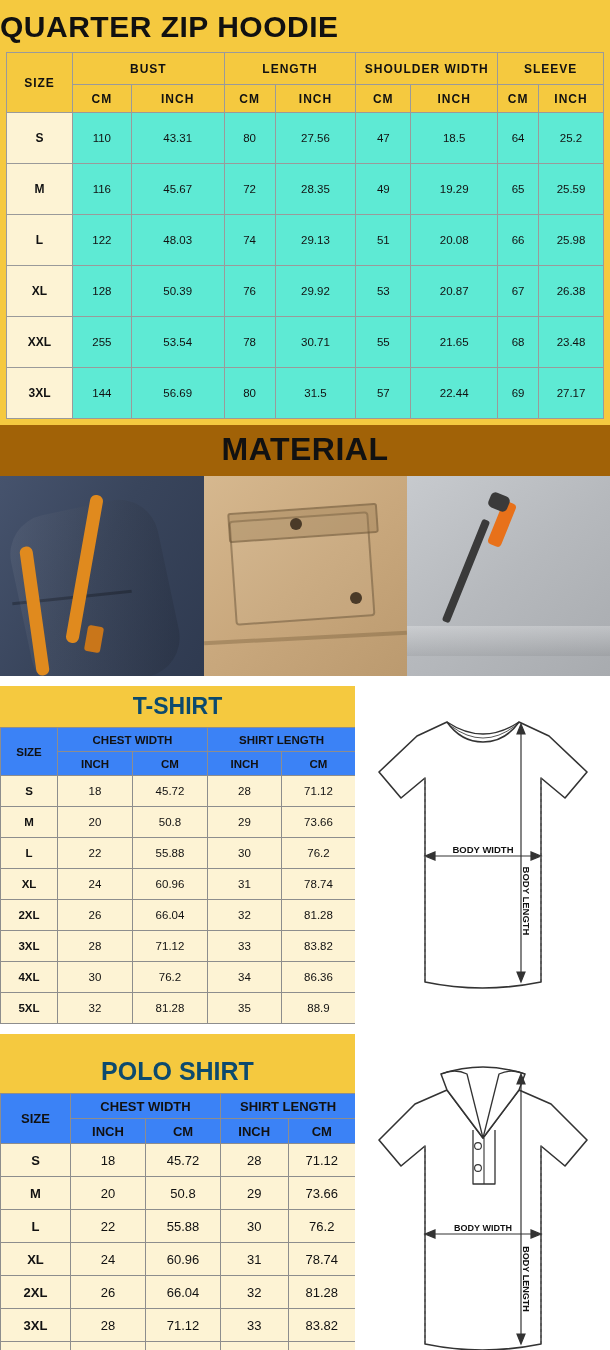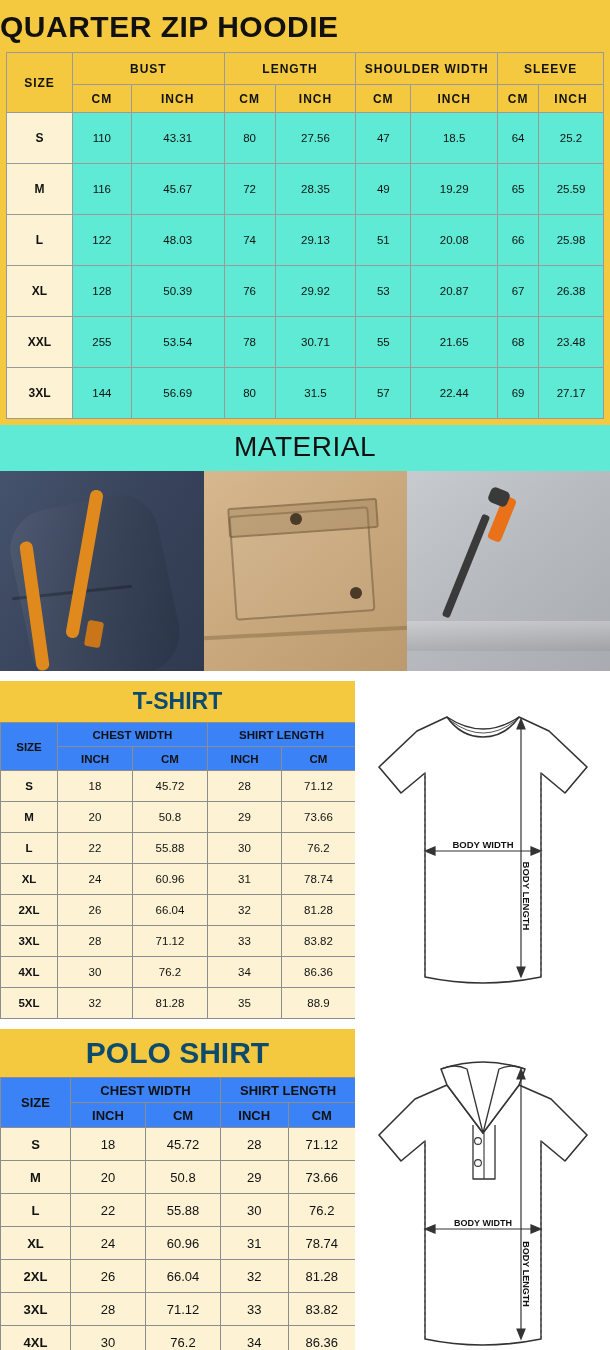--- a/index.html
+++ b/index.html
@@ -70,24 +70,24 @@
   table.hoodie-table tr.subhead th {
     height: 28px;
     background: #f5c93f;
   }
   table.hoodie-table tr.head th {
     height: 32px;
   }
 
   
   .material-bar {
-    background: #5eead4;
+    background: #a16207;
     text-align: center;
-    font-size: 28px;
-    font-weight: normal;
+    font-size: 32px;
+    font-weight: bold;
     color: #111;
     padding: 6px 0 8px 0;
     letter-spacing: 0.5px;
   }
   .material-photos {
     display: flex;
     width: 610px;
     height: 200px;
   }
   .photo { position: relative; overflow: hidden; }
@@ -217,21 +217,21 @@
     background: #3b82f6;
     font-weight: bold;
     font-size: 11.5px;
     height: 24px;
   }
   table.sub-table td.sz { font-weight: bold; }
 
   .polo-block table.sub-table th,
   .polo-block table.sub-table td { font-size: 13px; height: 33px; }
   .polo-block table.sub-table th { height: 25px; }
-  .polo-block .block-title { font-size: 30px; }
+  .polo-block .block-title { font-size: 25px; margin-top: 16px; }
 
   .tee-svg, .polo-svg { display:block; margin: 0 auto; }
   .gap { width: 610px; height: 10px; background: #ffffff; }
 </style>
 </head>
 <body>
 
 <div class="page">
 
   <section class="hoodie-section">

